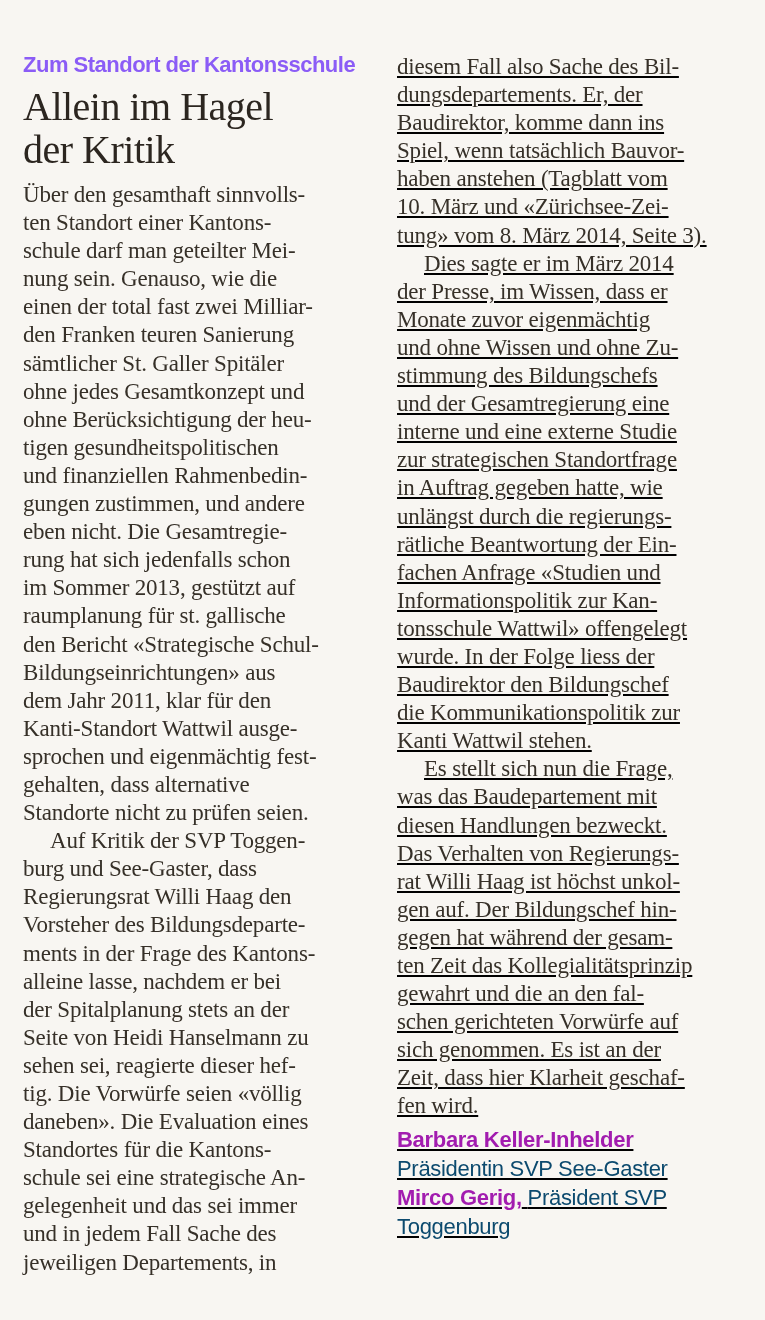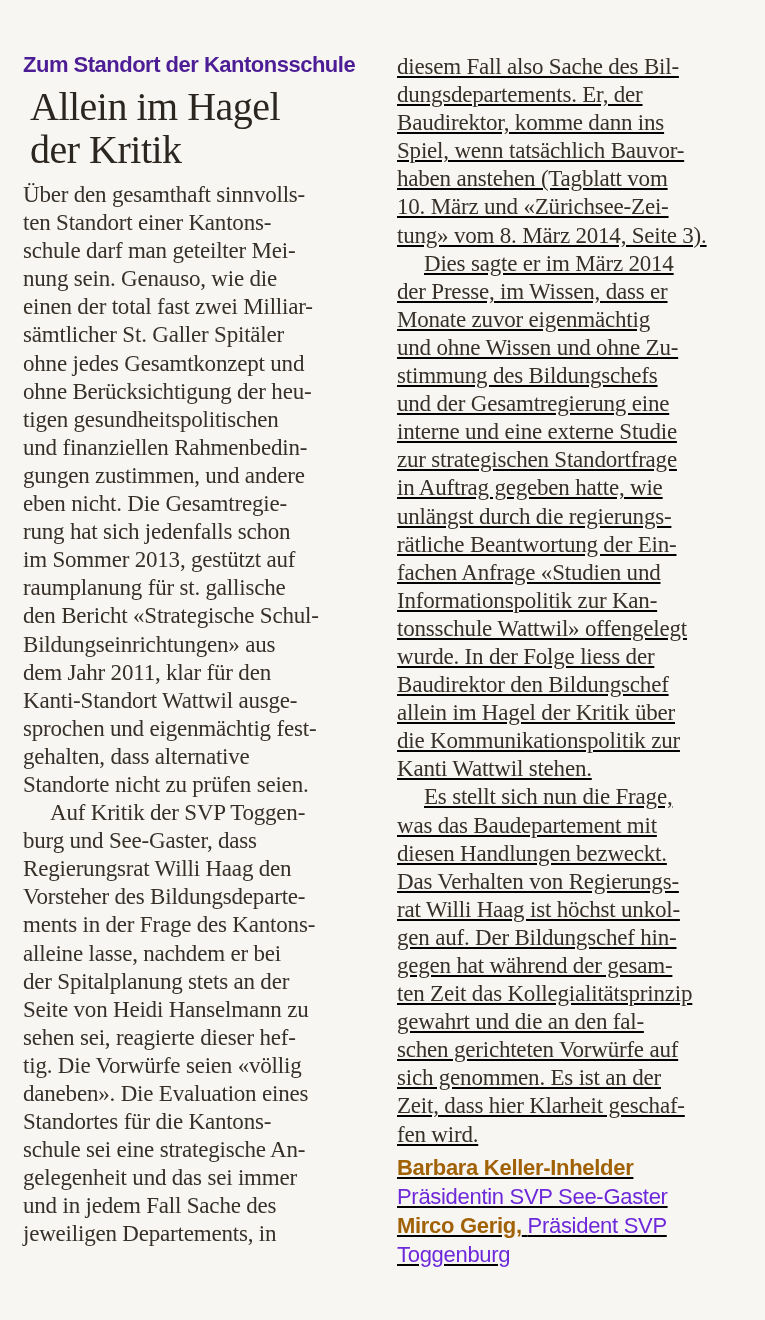--- a/index.html
+++ b/index.html
@@ -21,35 +21,35 @@
   }
   .col-left  { left: 23px;  top: 52px; }
   .col-right { left: 397px; top: 53px; text-decoration: underline; }
 
   .kicker {
     font-family: "Liberation Sans", sans-serif;
     font-weight: 700;
     font-size: 22px;
     line-height: 26px;
     letter-spacing: -0.5px;
-    color: #4c1d95;
+    color: #8b5cf6;
     margin-bottom: 7px;
     white-space: nowrap;
   }
   .headline .tline {
     font-family: "Liberation Serif", serif;
     font-weight: 500;
     font-size: 40px;
     line-height: 43px;
     letter-spacing: -0.5px;
     color: #2c2620;
     white-space: nowrap;
   }
   .headline {
-    margin: 0 0 10px 7px;
+    margin: 0 0 10px 0;
     padding: 0;
   }
   .body .tline {
     font-family: "Liberation Serif", serif;
     font-size: 23px;
     line-height: 28.1px;
     letter-spacing: -0.2px;
     color: #363028;
     white-space: nowrap;
   }
@@ -61,44 +61,45 @@
     font-family: "Liberation Sans", sans-serif;
   }
   .sig-line {
     font-size: 22px;
     line-height: 29px;
     letter-spacing: -0.3px;
     white-space: nowrap;
   }
   .sig-name {
     font-weight: 700;
-    color: #a16207;
+    color: #a21caf;
   }
   .sig-role {
     font-weight: 400;
-    color: #6d28d9;
+    color: #0c4a6e;
   }
 </style>
 </head>
 <body>
 
 <div class="page">
 
   <div class="col col-left">
     <div class="kicker">Zum Standort der Kantonsschule</div>
     <div class="headline">
         <div class="tline">Allein im Hagel</div>
         <div class="tline">der Kritik</div>
       </div>
     <div class="body">
         <div class="tline">Über den gesamthaft sinnvolls-</div>
         <div class="tline">ten Standort einer Kantons-</div>
         <div class="tline">schule darf man geteilter Mei-</div>
         <div class="tline">nung sein. Genauso, wie die</div>
         <div class="tline">einen der total fast zwei Milliar-</div>
+        <div class="tline">den Franken teuren Sanierung</div>
         <div class="tline">sämtlicher St. Galler Spitäler</div>
         <div class="tline">ohne jedes Gesamtkonzept und</div>
         <div class="tline">ohne Berücksichtigung der heu-</div>
         <div class="tline">tigen gesundheitspolitischen</div>
         <div class="tline">und finanziellen Rahmenbedin-</div>
         <div class="tline">gungen zustimmen, und andere</div>
         <div class="tline">eben nicht. Die Gesamtregie-</div>
         <div class="tline">rung hat sich jedenfalls schon</div>
         <div class="tline">im Sommer 2013, gestützt auf</div>
         <div class="tline">raumplanung für st. gallische</div>
@@ -146,21 +147,20 @@
         <div class="tline">interne und eine externe Studie</div>
         <div class="tline">zur strategischen Standortfrage</div>
         <div class="tline">in Auftrag gegeben hatte, wie</div>
         <div class="tline">unlängst durch die regierungs-</div>
         <div class="tline">rätliche Beantwortung der Ein-</div>
         <div class="tline">fachen Anfrage «Studien und</div>
         <div class="tline">Informationspolitik zur Kan-</div>
         <div class="tline">tonsschule Wattwil» offengelegt</div>
         <div class="tline">wurde. In der Folge liess der</div>
         <div class="tline">Baudirektor den Bildungschef</div>
-        <div class="tline">allein im Hagel der Kritik über</div>
         <div class="tline">die Kommunikationspolitik zur</div>
         <div class="tline">Kanti Wattwil stehen.</div>
         <div class="tline ind">Es stellt sich nun die Frage,</div>
         <div class="tline">was das Baudepartement mit</div>
         <div class="tline">diesen Handlungen bezweckt.</div>
         <div class="tline">Das Verhalten von Regierungs-</div>
         <div class="tline">rat Willi Haag ist höchst unkol-</div>
         <div class="tline">gen auf. Der Bildungschef hin-</div>
         <div class="tline">gegen hat während der gesam-</div>
         <div class="tline">ten Zeit das Kollegialitätsprinzip</div>

